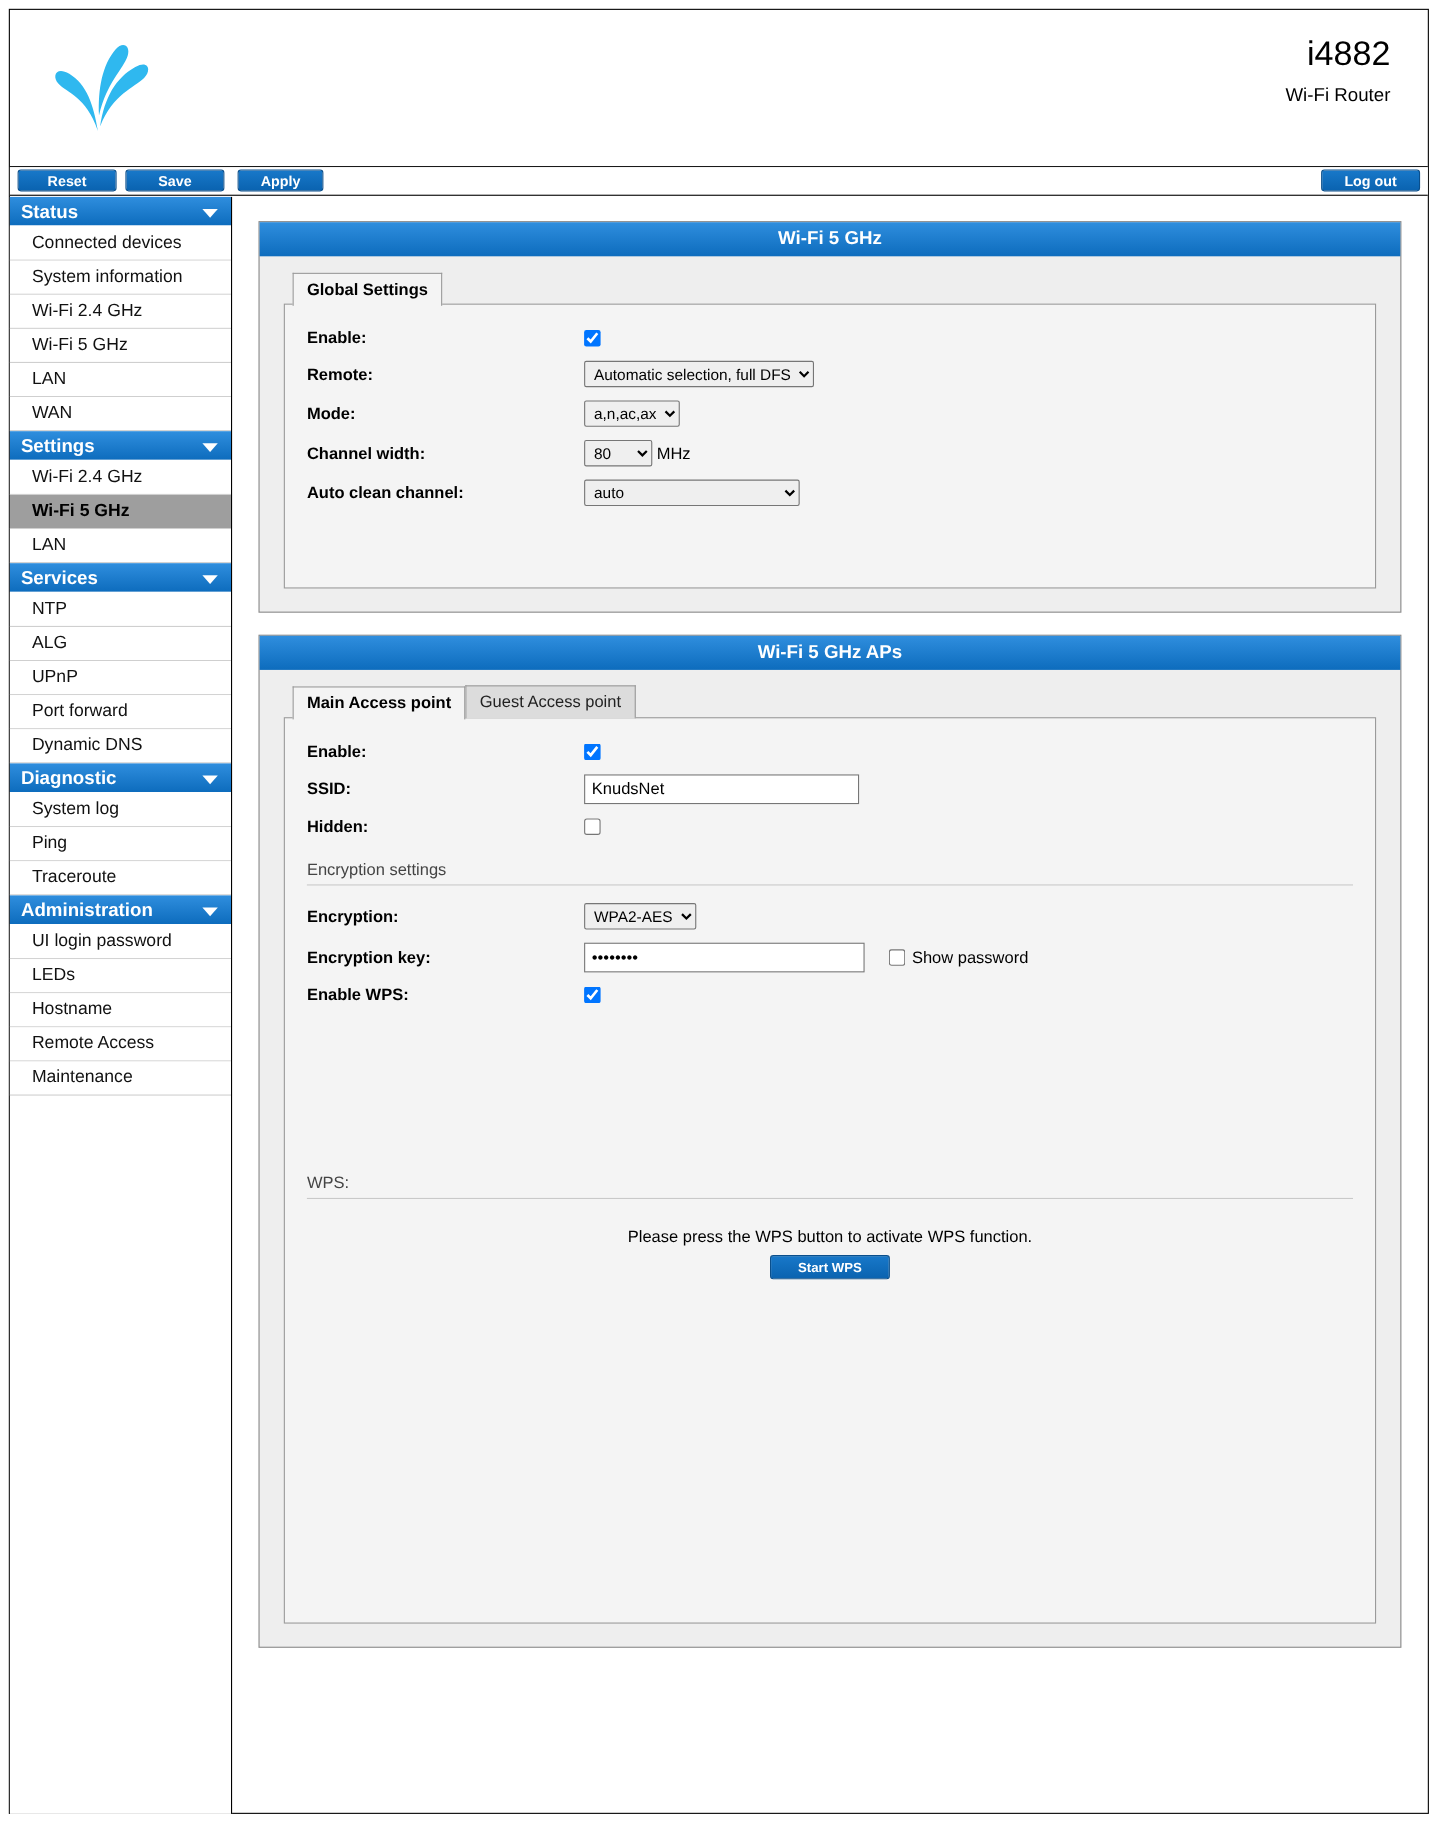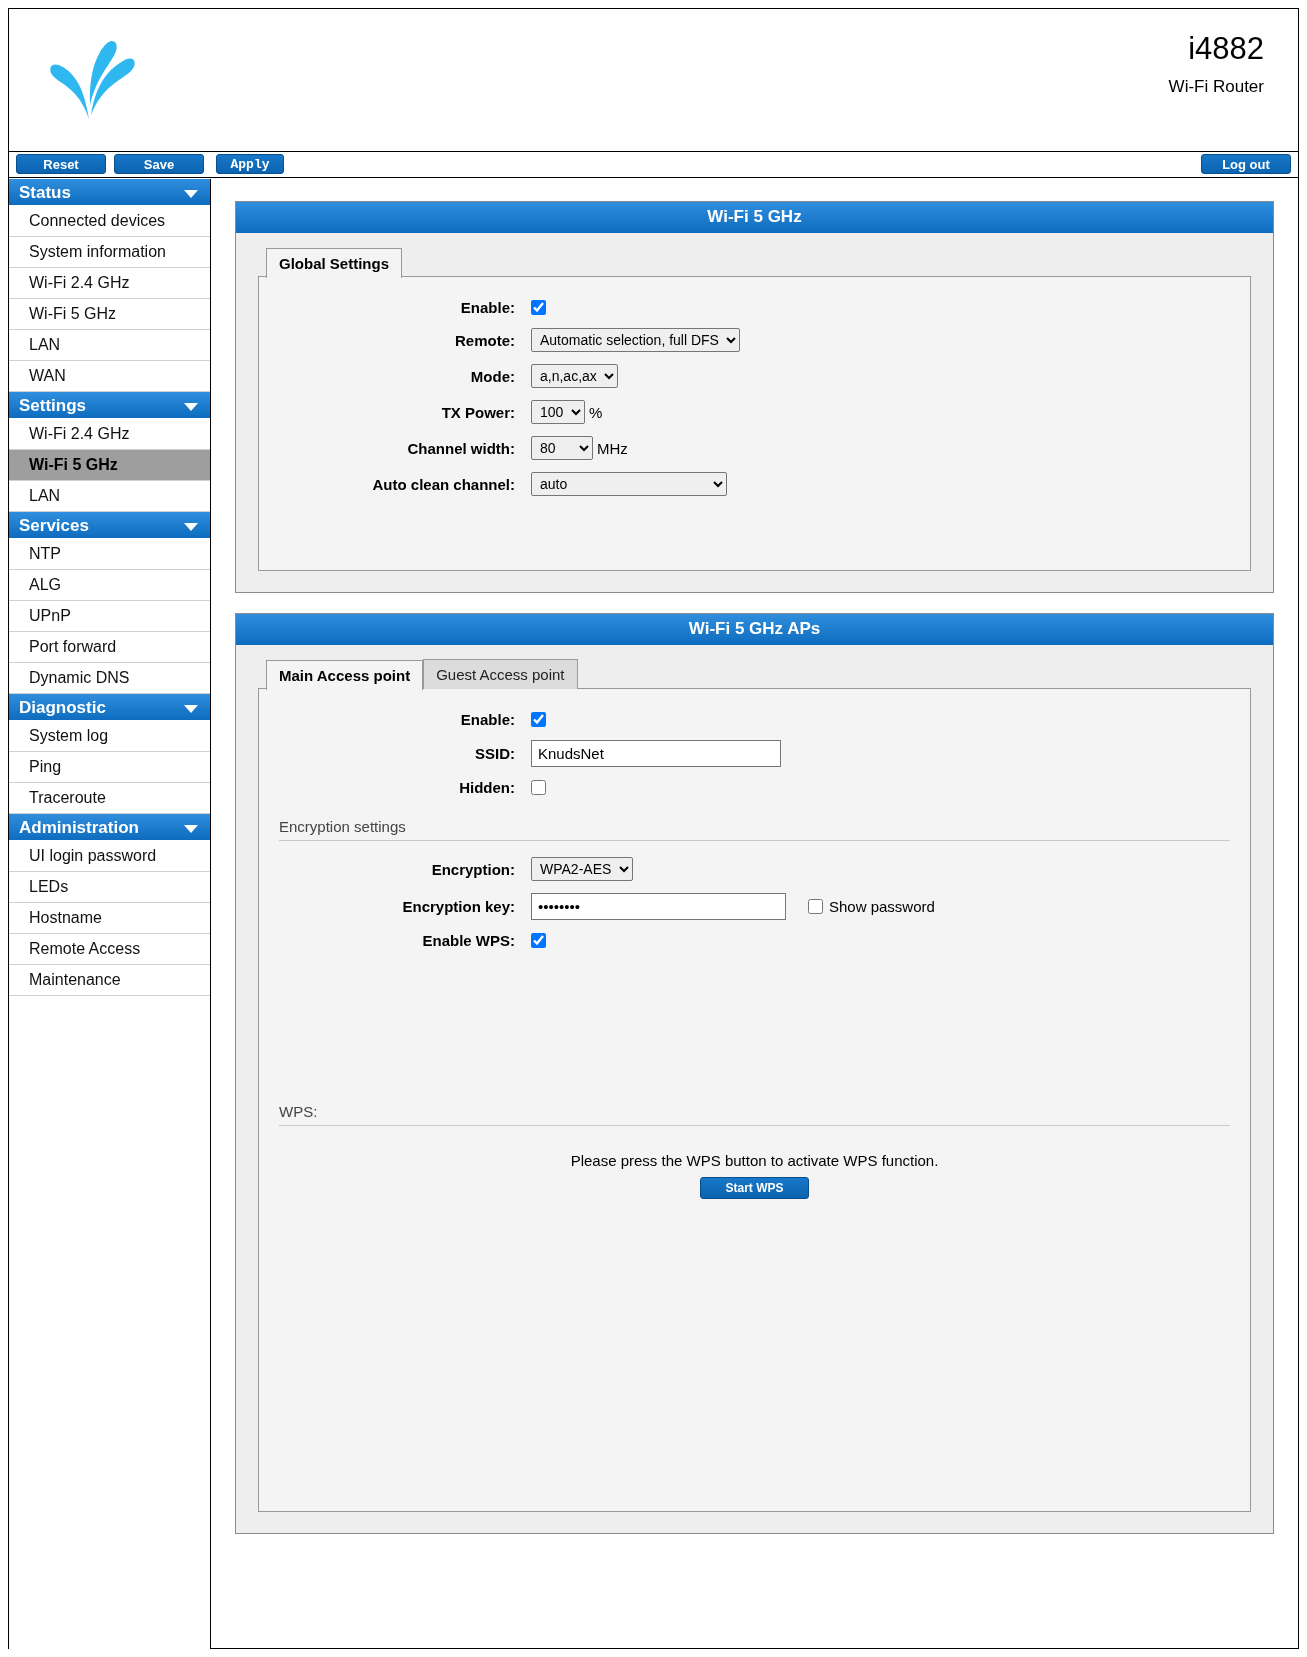--- a/index.html
+++ b/index.html
@@ -78,21 +78,21 @@
     font-weight: bold;
     font-family: "Liberation Sans", sans-serif;
     text-align: center;
     border: 1px solid #0a4f8c;
     border-radius: 3px;
     cursor: pointer;
     box-sizing: border-box;
   }
   #btn-reset { left: 7px; width: 90px; }
   #btn-save  { left: 105px; width: 90px; }
-  #btn-apply { left: 207px; width: 68px; font-family: Liberation Mono, monospace; }
+  #btn-apply { left: 207px; width: 78px; }
   #btn-logout { right: 7px; width: 90px; }
 
   
   .body-wrap {
     position: absolute;
     left: 0;
     top: 170px;
     right: 0;
     bottom: 0;
     display: flex;
@@ -206,21 +206,20 @@
     top: -1px;
   }
   .form-row {
     display: flex;
     align-items: center;
     margin-bottom: 12px;
   }
   .form-label {
     width: 252px;
     flex: 0 0 252px;
-    text-align: right;
     padding-right: 16px;
     font-size: 15px;
     font-weight: bold;
     color: #000000;
     font-family: "Liberation Sans", sans-serif;
     box-sizing: border-box;
   }
   .form-field {
     display: flex;
     align-items: center;
@@ -406,29 +405,20 @@
 
               <div class="form-row">
                 <div class="form-label">Mode:</div>
                 <div class="form-field">
                   <select>
                     <option>a,n,ac,ax</option>
                   </select>
                 </div>
               </div>
 
-              <div class="form-row">
-                <div class="form-label">TX Power:</div>
-                <div class="form-field">
-                  <select>
-                    <option>100</option>
-                  </select>
-                  <span class="unit">%</span>
-                </div>
-              </div>
 
               <div class="form-row">
                 <div class="form-label">Channel width:</div>
                 <div class="form-field">
                   <select style="width:62px">
                     <option>80</option>
                   </select>
                   <span class="unit">MHz</span>
                 </div>
               </div>

